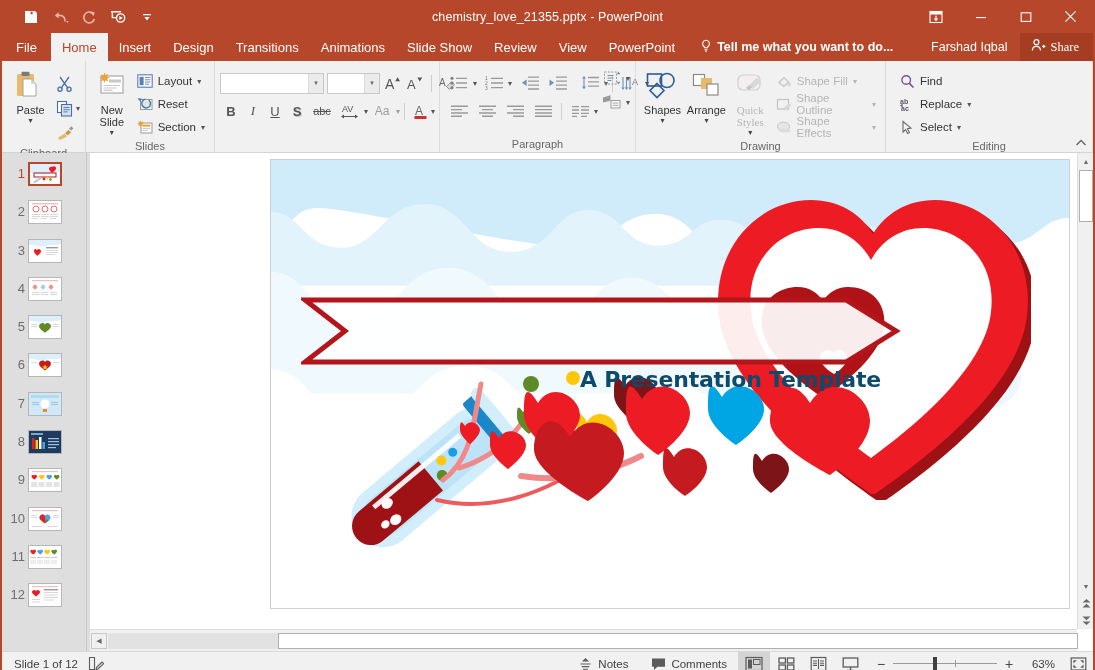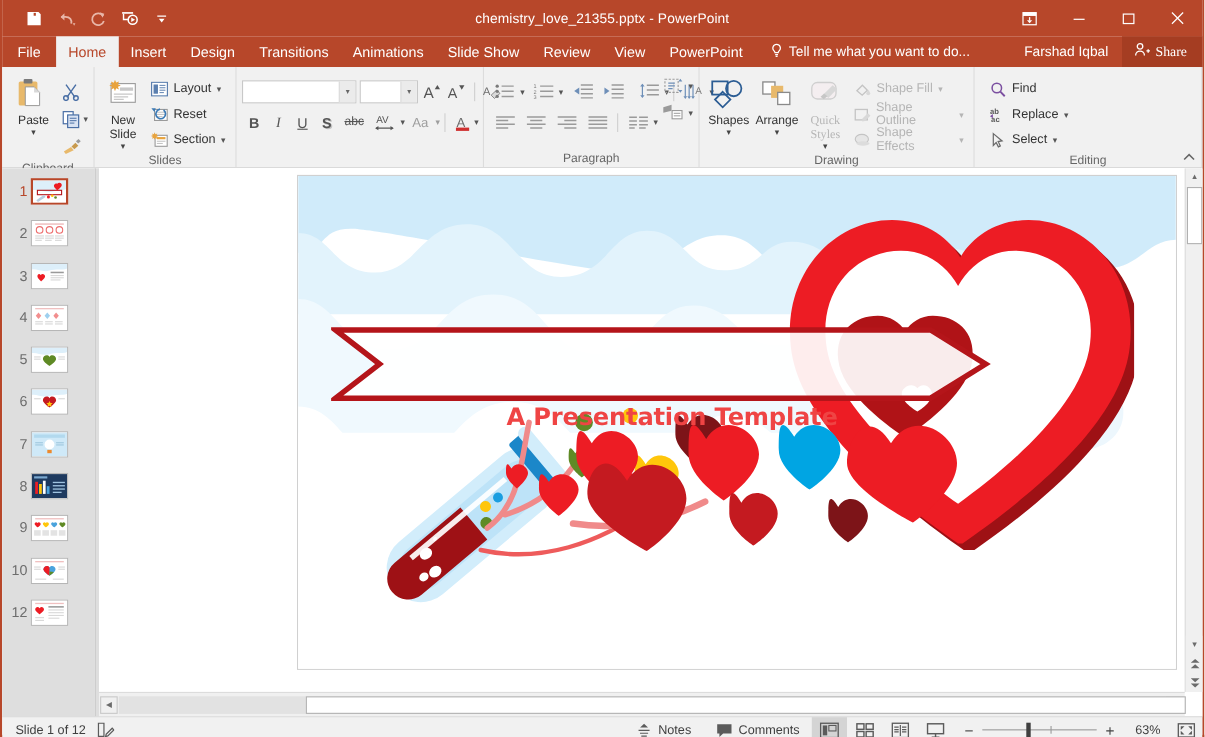--- a/index.html
+++ b/index.html
@@ -81,20 +81,21 @@
   .tab.file { padding: 0 14px; }
   .tab.active {
     background: #f1f1f1;
     color: #b7472a;
   }
   .tellme {
     display: flex; align-items: center; gap: 5px;
     padding: 0 10px 0 14px;
     color: #ffffff; font-size: 12.5px;
     white-space: nowrap;
+    font-weight: bold;
   }
   .user-name {
     display: flex; align-items: center;
     padding: 0 12px;
     color: #ffffff; font-size: 12.5px;
     white-space: nowrap;
   }
   .share-btn {
     display: flex; align-items: center; gap: 5px;
     padding: 0 14px 0 11px;
@@ -374,25 +375,25 @@
     font-size: 45px;
     color: #8c0f13;
     letter-spacing: -0.5px;
     line-height: 50px;
   }
   .subtitle-line {
     position: absolute;
     left: 70px;
     top: 207px;
     width: 540px;
-    text-align: center;
+    text-align: right;
     font-family: "DejaVu Sans", sans-serif;
     font-weight: bold;
     font-size: 22px;
-    color: #ef4444;
+    color: #0c4a6e;
     letter-spacing: -0.2px;
   }
 </style>
 </head>
 <body>
 
 <div id="app">
 
   <div class="titlebar">
     <div class="qat">
@@ -1055,20 +1056,40 @@
               <rect x="2" y="7" width="6" height="1" fill="#d8d8d8"></rect>
                 <rect x="2" y="9" width="6" height="1" fill="#d8d8d8"></rect>
               <rect x="24" y="7" width="6" height="1" fill="#d8d8d8"></rect>
                 <rect x="24" y="9" width="6" height="1" fill="#d8d8d8"></rect>
               <rect x="3" y="18" width="10" height="1" fill="#d8d8d8"></rect>
                 <rect x="19" y="18" width="10" height="1" fill="#d8d8d8"></rect>
             </svg>
           </div>
         </div>
 
+        <div class="thumb-row">
+          <div class="thumb-num">11</div>
+          <div class="thumb-img">
+            <svg width="32" height="22" viewBox="0 0 32 22">
+              <rect width="32" height="22" fill="#fff"></rect>
+              <path fill="#ed1c24" d="M4 4.5c1-1.8 3-.6 3 .8S4.2 8.6 4.2 8.6 1.3 6.6 1.3 5.3 3 2.8 4 4.5z"></path>
+              <path fill="#4aa3dd" d="M11 4.5c1-1.8 3-.6 3 .8s-2.8 3.3-2.8 3.3-2.9-2-2.9-3.3S10 2.8 11 4.5z"></path>
+              <path fill="#ffc60b" d="M18 4.5c1-1.8 3-.6 3 .8s-2.8 3.3-2.8 3.3-2.9-2-2.9-3.3S17 2.8 18 4.5z"></path>
+              <path fill="#5f8a25" d="M25 4.5c1-1.8 3-.6 3 .8s-2.8 3.3-2.8 3.3-2.9-2-2.9-3.3S24 2.8 25 4.5z"></path>
+              <rect x="1" y="11" width="6" height="1" fill="#c8c8c8"></rect>
+                <rect x="8" y="11" width="6" height="1" fill="#c8c8c8"></rect>
+              <rect x="15" y="11" width="6" height="1" fill="#c8c8c8"></rect>
+                <rect x="22" y="11" width="6" height="1" fill="#c8c8c8"></rect>
+              <rect x="1" y="14" width="6" height="4" fill="#ededed"></rect>
+                <rect x="8" y="14" width="6" height="4" fill="#ededed"></rect>
+              <rect x="15" y="14" width="6" height="4" fill="#ededed"></rect>
+                <rect x="22" y="14" width="6" height="4" fill="#ededed"></rect>
+            </svg>
+          </div>
+        </div>
 
         <div class="thumb-row">
           <div class="thumb-num">12</div>
           <div class="thumb-img">
             <svg width="32" height="22" viewBox="0 0 32 22">
               <rect width="32" height="22" fill="#fff"></rect>
               <rect x="3" y="2" width="26" height="1.2" fill="#f0c0c0"></rect>
               <path fill="#ed1c24" d="M7 7c1.5-2.2 4-.7 4 1s-4 4.4-4 4.4-4-2.7-4-4.4 2.5-3.2 4-1z"></path>
               <rect x="15" y="5" width="14" height="1.4" fill="#9a9a9a"></rect>
               <rect x="15" y="8" width="14" height="1" fill="#d8d8d8"></rect>

